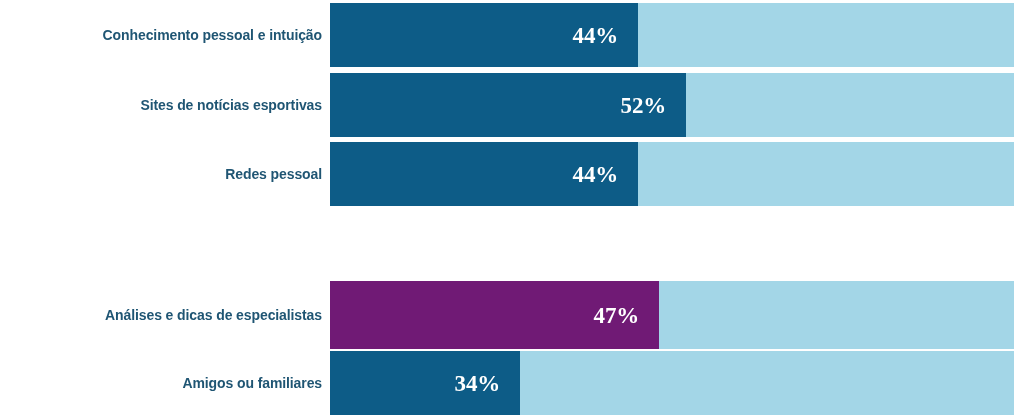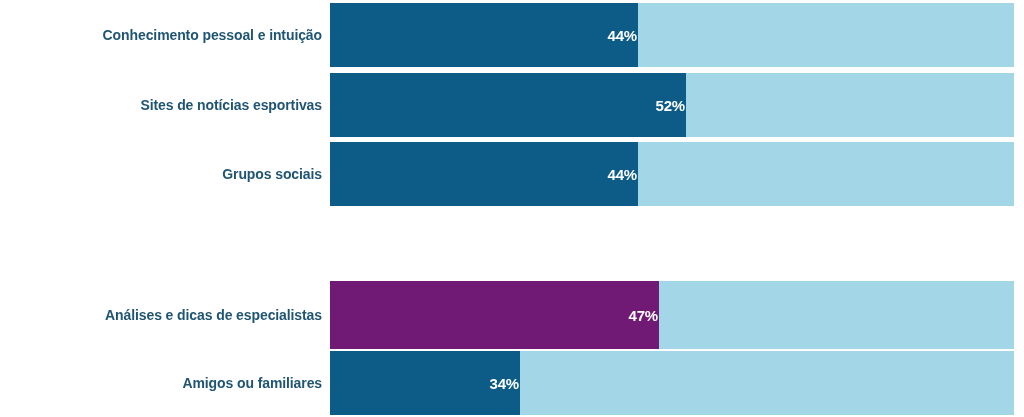--- a/index.html
+++ b/index.html
@@ -59,28 +59,29 @@
     position: absolute;
     left: 330px;
     top: 0;
     height: 100%;
     background: #0d5c87;
     box-sizing: border-box;
   }
 
   .value-label {
     position: absolute;
-    right: 1px;
+    right: 20px;
     top: 50%;
     transform: translateY(-50%);
     color: #ffffff;
-    font-size: 15px;
+    font-size: 23px;
     font-weight: bold;
     letter-spacing: -0.2px;
     line-height: 1;
+    font-family: Liberation Serif, serif;
   }
 </style>
 </head>
 <body>
 
 <div id="chart">
 
 <div class="bar-row" style="top: 3px; height: 64px;">
       <div class="row-label">Conhecimento pessoal e intuição</div>
       <div class="track" style="width: 684px; background: rgb(163, 214, 231);"></div>
@@ -89,21 +90,21 @@
       </div>
     </div>
     <div class="bar-row" style="top: 72.5px; height: 64px;">
       <div class="row-label">Sites de notícias esportivas</div>
       <div class="track" style="width: 684px; background: rgb(163, 214, 231);"></div>
       <div class="fill" style="width: 356px; background: rgb(13, 92, 135);">
         <span class="value-label">52%</span>
       </div>
     </div>
     <div class="bar-row" style="top: 142px; height: 64px;">
-      <div class="row-label">Grupos sociais</div>
+      <div class="row-label">Redes pessoal</div>
       <div class="track" style="width: 684px; background: rgb(163, 214, 231);"></div>
       <div class="fill" style="width: 308px; background: rgb(13, 92, 135);">
         <span class="value-label">44%</span>
       </div>
     </div>
     <div class="bar-row" style="top: 281px; height: 68px;">
       <div class="row-label">Análises e dicas de especialistas</div>
       <div class="track" style="width: 684px; background: rgb(163, 214, 231);"></div>
       <div class="fill" style="width: 329px; background: #701a75;">
         <span class="value-label">47%</span>

